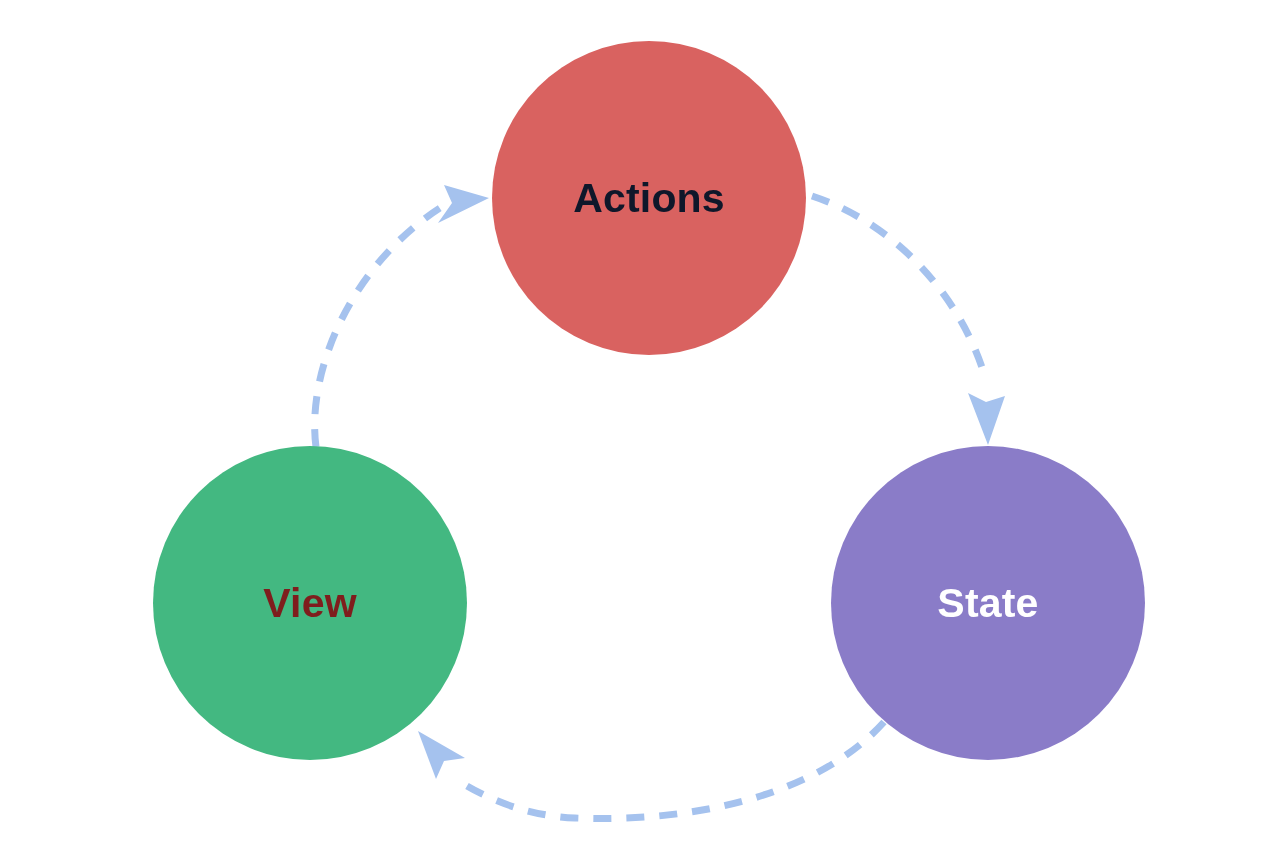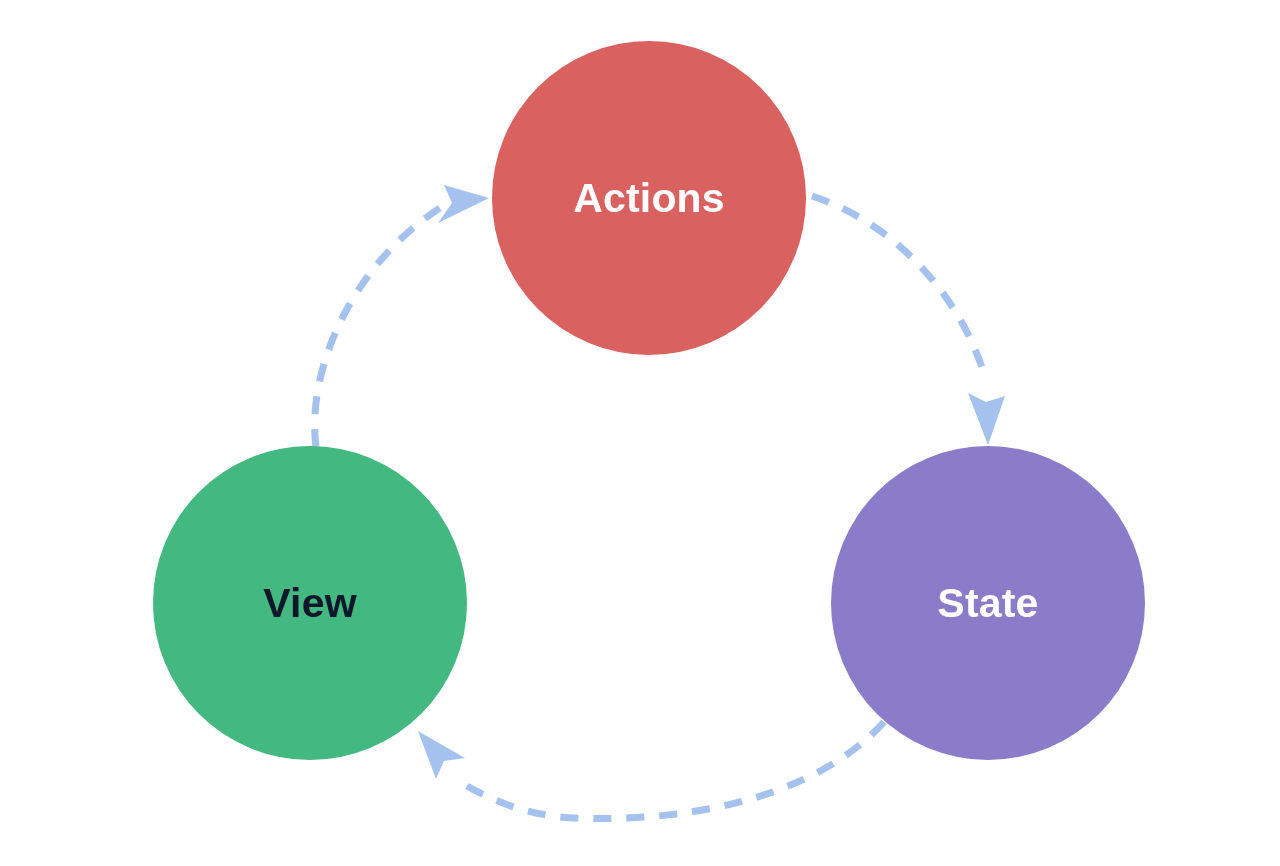--- a/index.html
+++ b/index.html
@@ -78,24 +78,24 @@
       <polygon class="edge-arrow" points="988,445 1005,396 986,402 968,393" fill="#a5c2ee"></polygon>
     </g>
 
     <g>
       <path class="edge-path" d="M 884 722 C 820 793 700 823 575 818 C 528 816 490 800 462 783" fill="none" stroke="#a5c2ee" stroke-width="7" stroke-linecap="butt" stroke-dasharray="18 15"></path>
       <polygon class="edge-arrow" points="418,731 436,779 444,761 465,758" fill="#a5c2ee"></polygon>
     </g>
   </svg>
 
   <div id="node-actions" class="node-circle" style="background: rgb(217, 98, 96); left: 492px; top: 41px; width: 314px; height: 314px;">
-    <span class="node-label" style="color: #ffffff; text-align: center;">Actions</span>
+    <span class="node-label" style="color: #0f172a; text-align: center;">Actions</span>
   </div>
 
   <div id="node-view" class="node-circle" style="background: rgb(67, 184, 129); left: 153px; top: 446px; width: 314px; height: 314px;">
-    <span class="node-label" style="color: #0f172a;">View</span>
+    <span class="node-label" style="color: #7f1d1d;">View</span>
   </div>
 
   <div id="node-state" class="node-circle" style="background: rgb(138, 124, 200); left: 831px; top: 446px; width: 314px; height: 314px;">
     <span class="node-label" style="color: #ffffff;">State</span>
   </div>
 
 </div>
 
 </body></html>

